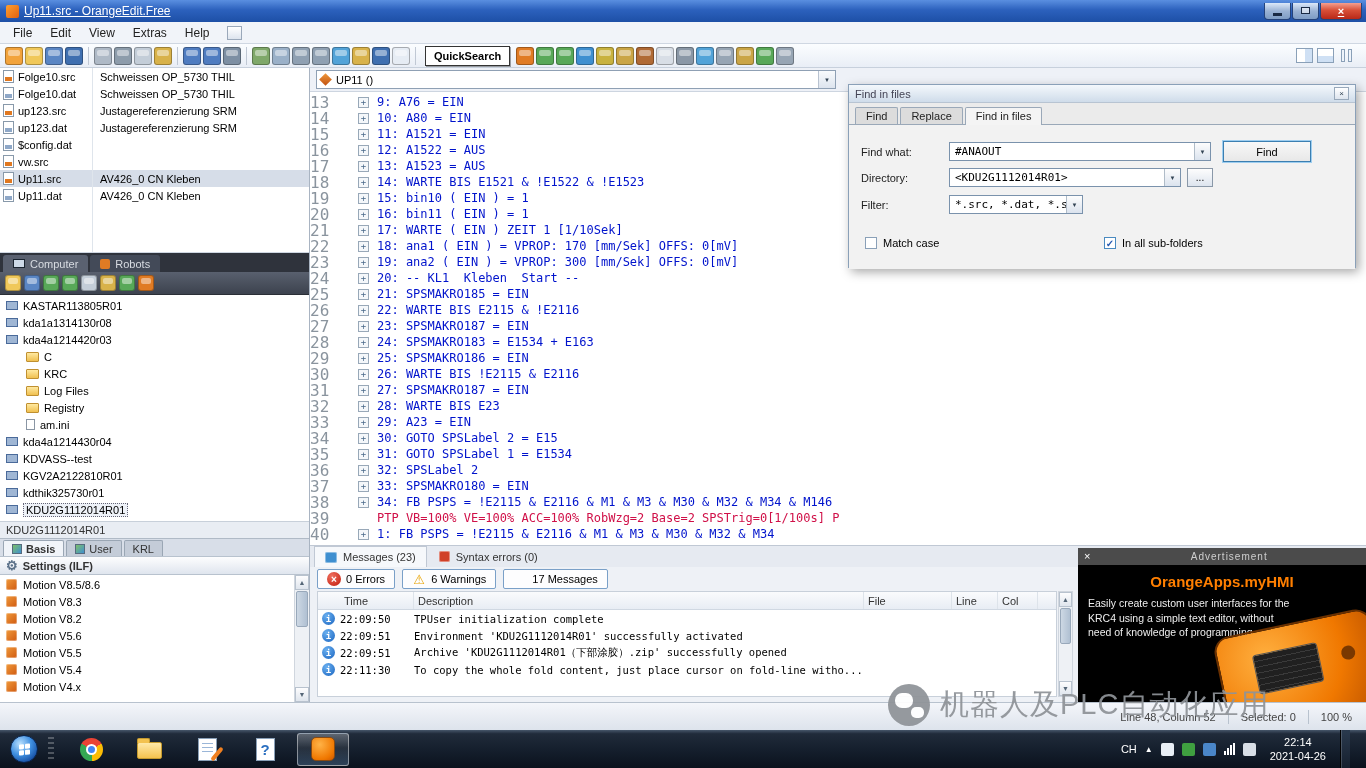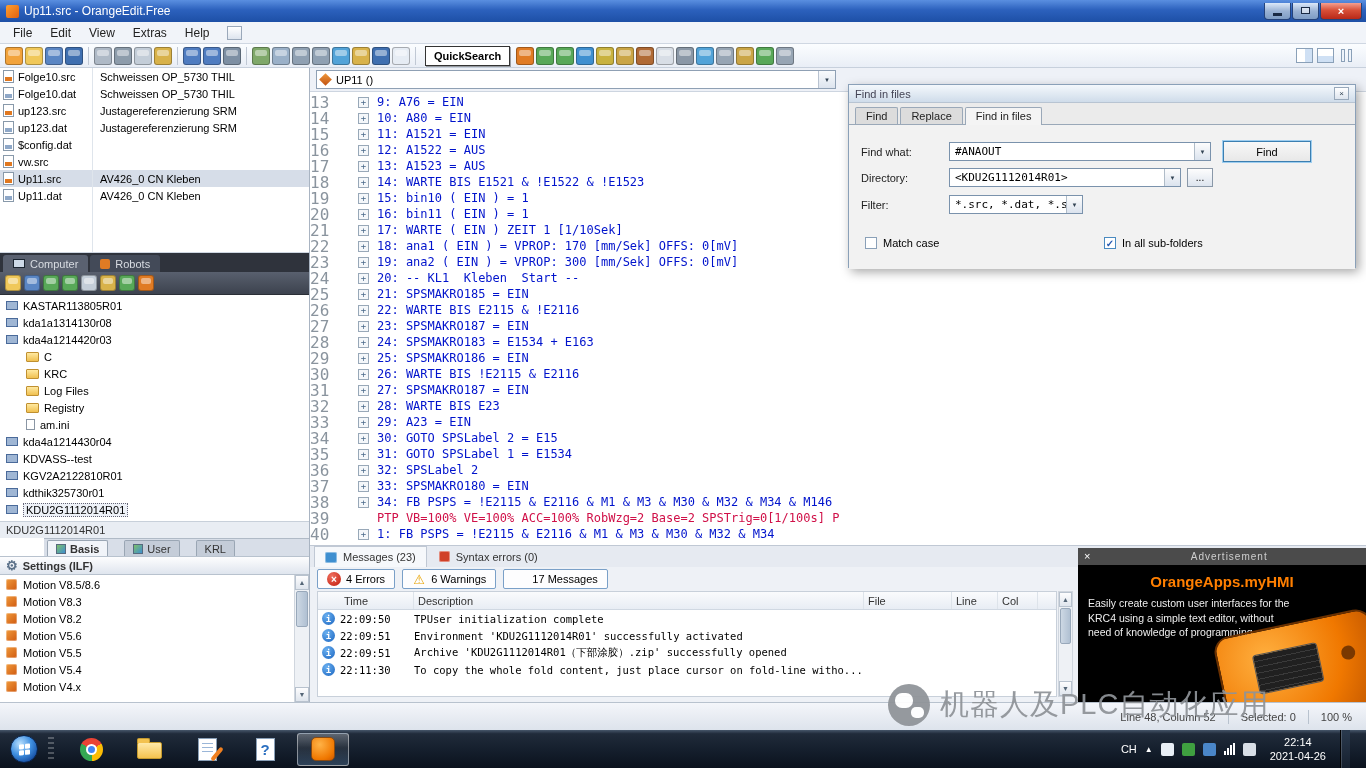--- a/index.html
+++ b/index.html
@@ -1,21 +1,21 @@
 <!DOCTYPE html>
 <html><head>
 <meta charset="utf-8">
 <style>
   * { margin:0; padding:0; box-sizing:border-box; }
   html,body { width:1366px; height:768px; overflow:hidden; }
   body { position:relative; font-family:"Liberation Sans", sans-serif; background:#fff; font-size:12px; }
   i,span,div,button { font-style:normal; }
 
   
-  .titlebar{position:absolute;left:0;top:0;right:0;height:22px;background:linear-gradient(180deg,#5a8fe0,#2c61bd 45%,#1d4fa6);color:#fff;display:flex;align-items:center;padding:0 4px;font-size:12px;z-index:10;}
+  .titlebar{position:absolute;left:0;top:0;right:0;height:22px;background:linear-gradient(180deg,#5a8fe0,#2c61bd 45%,#1d4fa6);color:#fff;display:flex;align-items:center;padding:0 4px;font-size:12px;z-index:10;text-decoration:underline;}
   .title-icon{width:13px;height:13px;background:linear-gradient(135deg,#ffa030,#e06010);border-radius:2px;margin:0 5px 0 2px;}
   .win-btns{margin-left:auto;display:flex;gap:1px;}
   .wbtn{width:27px;height:17px;border:1px solid #24427a;border-top:none;border-radius:0 0 4px 4px;background:linear-gradient(#dce8f8,#9ab2d4 50%,#7e9cc4);display:flex;align-items:center;justify-content:center;color:#1a2a44;}
   .wbtn.close{background:linear-gradient(#f4a090,#d85038 45%,#b82818);color:#fff;width:42px;font-size:11px;font-weight:bold;}
   .g-min{width:9px;height:3px;background:#1a2a44;margin-top:7px;}
   .g-rest{width:9px;height:7px;border:1px solid #1a2a44;background:#fff8;}
 
   
   .menubar{position:absolute;left:0;top:22px;right:0;height:22px;background:#f1f4f9;border-bottom:1px solid #cfd7e2;display:flex;align-items:center;color:#222;padding-left:4px;}
   .menu-item{padding:3px 9px;cursor:default;}
@@ -51,21 +51,21 @@
   .minibar .tb-ic{width:16px;height:16px;}
   .tree{height:226px;background:#fff;font-size:11px;padding-top:2px;overflow:hidden;}
   .t-row{display:flex;align-items:center;height:17px;padding-left:6px;gap:5px;}
   .t-row.child{padding-left:26px;}
   .t-ic{flex:0 0 auto;}
   .ic-computer{width:12px;height:9px;background:#9fb6d4;border:1px solid #4a6a9a;}
   .ic-folder{width:13px;height:10px;background:linear-gradient(#ffe9a0,#f0c050);border:1px solid #c09030;border-radius:1px;}
   .ic-file{width:9px;height:11px;background:#fff;border:1px solid #8a96a4;}
   .t-row.selected .t-label{border:1px dotted #667;background:#eef2f8;padding:0 2px;}
   .env-label{height:17px;background:#e9edf3;border-top:1px solid #c8d0da;font-size:11px;color:#333;padding:2px 6px;}
-  .tabs2{height:18px;background:#d8dee8;display:flex;align-items:flex-end;padding-left:3px;gap:16px;border-top:1px solid #b0bac6;margin-left:44px;}
+  .tabs2{height:18px;background:#d8dee8;display:flex;align-items:flex-end;padding-left:3px;gap:2px;border-top:1px solid #b0bac6;}
   .tab2{font-size:11px;padding:0 8px;display:flex;gap:4px;align-items:center;color:#333;background:#c4ccd8;border:1px solid #9aa6b4;border-bottom:none;border-radius:2px 2px 0 0;height:16px;}
   .tab2.active{background:#f1f4f9;font-weight:bold;}
   .tab2-ic{width:10px;height:10px;background:linear-gradient(135deg,#7ec06a,#3f8fd0);border:1px solid #566a7e;}
   .settings-hdr{height:19px;background:linear-gradient(#fdfdfe,#dfe5ee);border-top:1px solid #b8c2ce;border-bottom:1px solid #b8c2ce;display:flex;gap:5px;align-items:center;padding:0 6px;font-size:11px;font-weight:bold;color:#333;}
   .gear{color:#5a7088;font-size:13px;line-height:1;}
   .motion-list{flex:1;background:#fff;position:relative;font-size:11px;overflow:hidden;padding-top:1px;}
   .m-row{height:17px;display:flex;align-items:center;gap:6px;padding-left:6px;}
   .m-ic{width:11px;height:11px;background:linear-gradient(135deg,#f09a3c,#d05a10);border-radius:2px;box-shadow:inset 0 0 0 1px rgba(255,255,255,.35);flex:0 0 auto;}
 
   
@@ -858,21 +858,21 @@
       <span class="mp-tab">
         <span class="ic-syn"></span>
         <span>Syntax errors (0)</span>
       </span>
 
   </div>
   <div class="mp-filters">
 
       <button class="filter-btn">
         <span class="f-ic2 err"></span>
-        <span>4 Errors</span>
+        <span>0 Errors</span>
       </button>
 
       <button class="filter-btn">
         <span class="f-ic2 warn"></span>
         <span>6 Warnings</span>
       </button>
 
       <button class="filter-btn">
         <span class="f-ic2 info"></span>
         <span>17 Messages</span>

